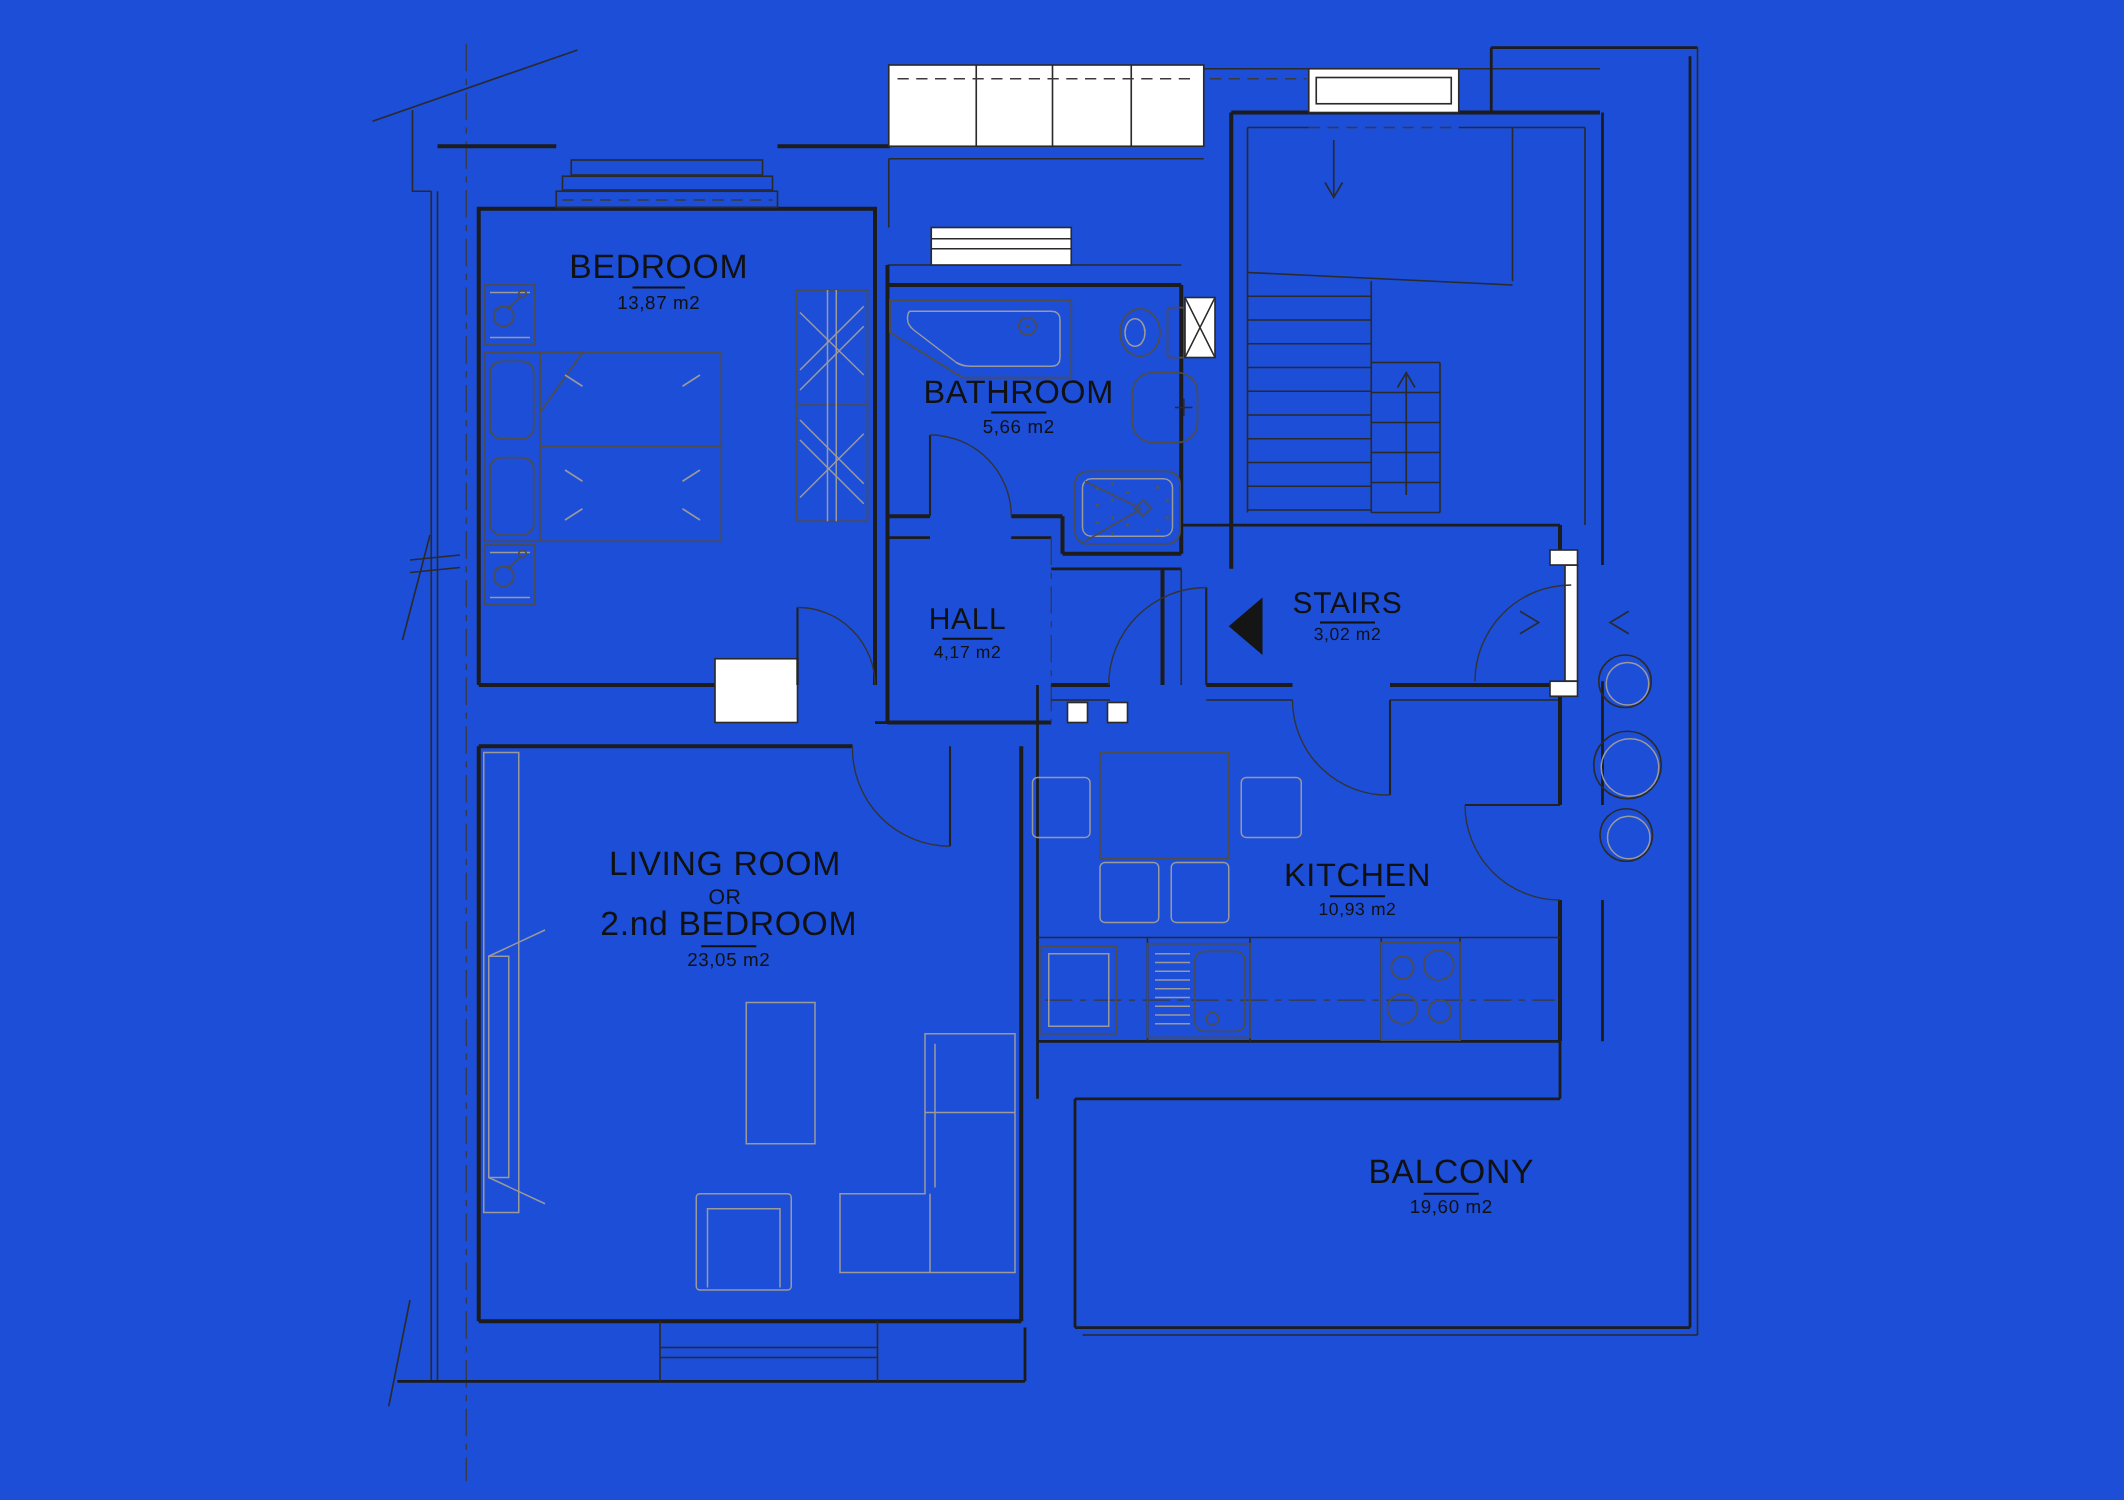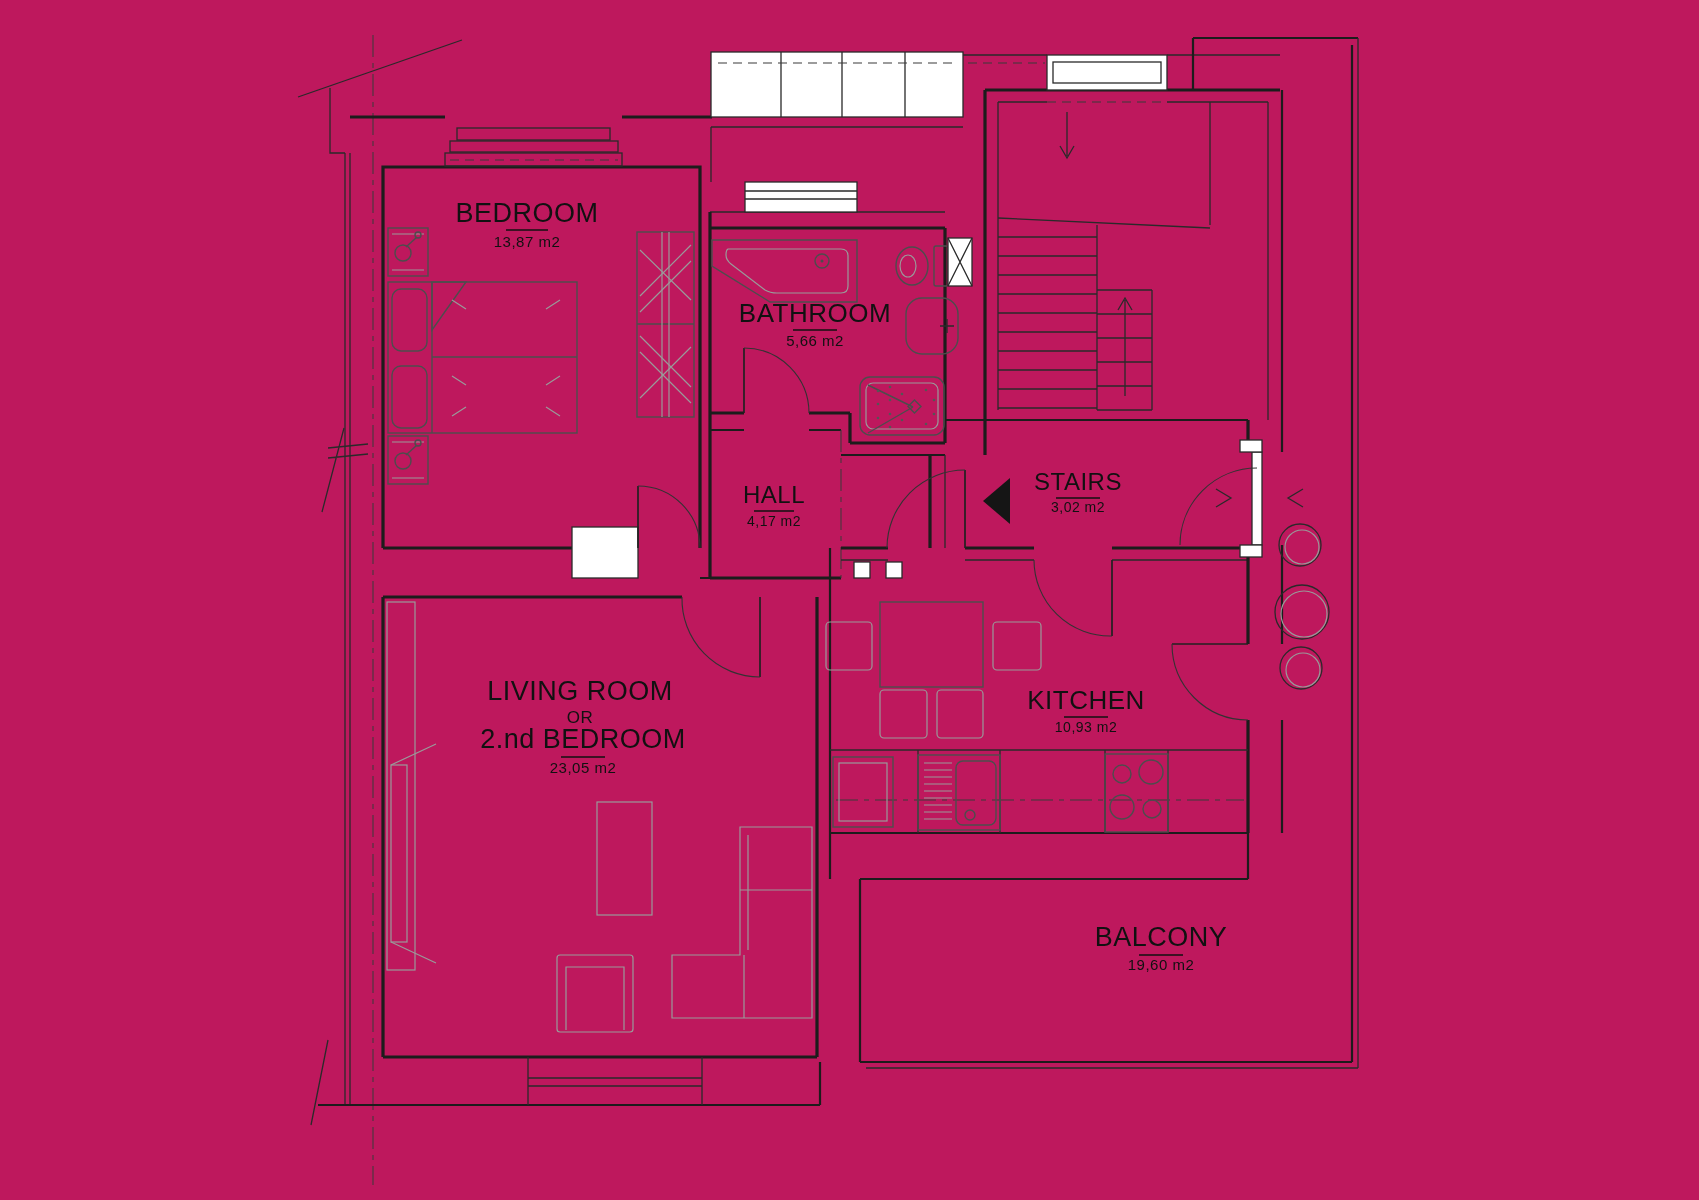--- a/index.html
+++ b/index.html
@@ -1,16 +1,16 @@
 <!DOCTYPE html>
 <html><head>
 <meta charset="utf-8">
 <style>
   html,body{margin:0;padding:0;background:#fff;}
-  .canvas{position:relative;width:1699px;height:1200px;background:#be185d;overflow:hidden;}
+  .canvas{position:relative;width:1699px;height:1200px;background:#1d4ed8;overflow:hidden;}
   svg{display:block;}
   
   .w3{stroke:#1c1c1c;stroke-width:3.2;fill:none;stroke-linecap:butt;}
   .w2{stroke:#1c1c1c;stroke-width:2.2;fill:none;}
   .t {stroke:#2a2a2a;stroke-width:1.3;fill:none;}
   .tw{stroke:#2a2a2a;stroke-width:1.3;fill:#ffffff;}
   .f {stroke:#9a9a9a;stroke-width:1.2;fill:none;}
   .x {stroke:#4d4d4d;stroke-width:1.4;fill:none;}
   .d {stroke:#222222;stroke-width:1.7;fill:none;}
   .arc{stroke:#333333;stroke-width:1.1;fill:none;}

